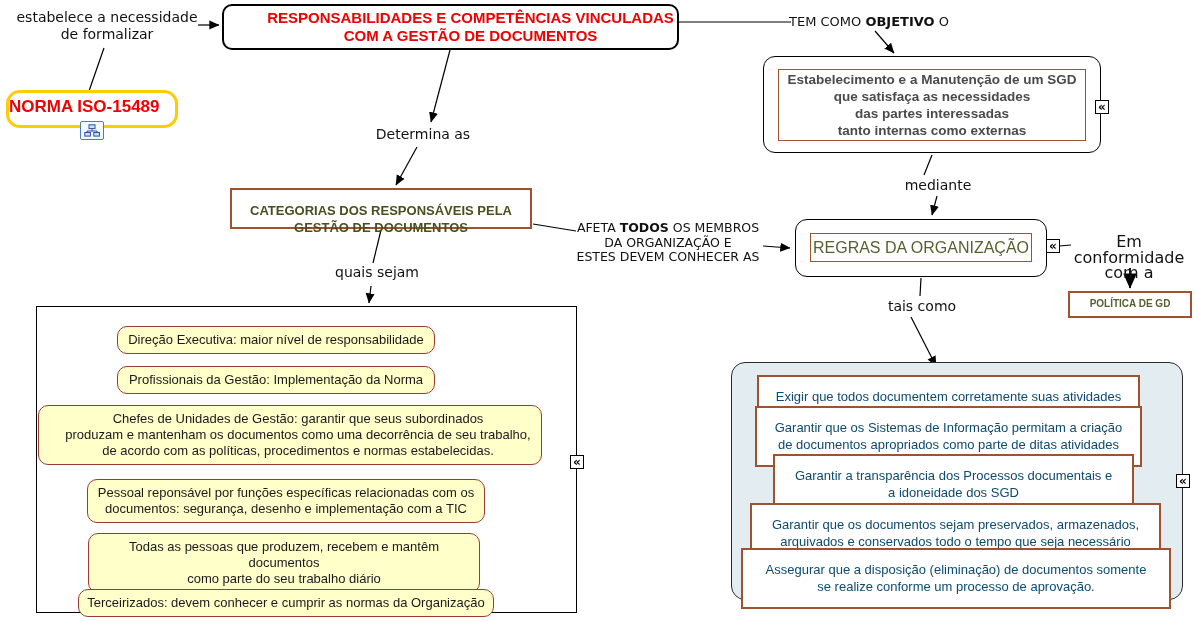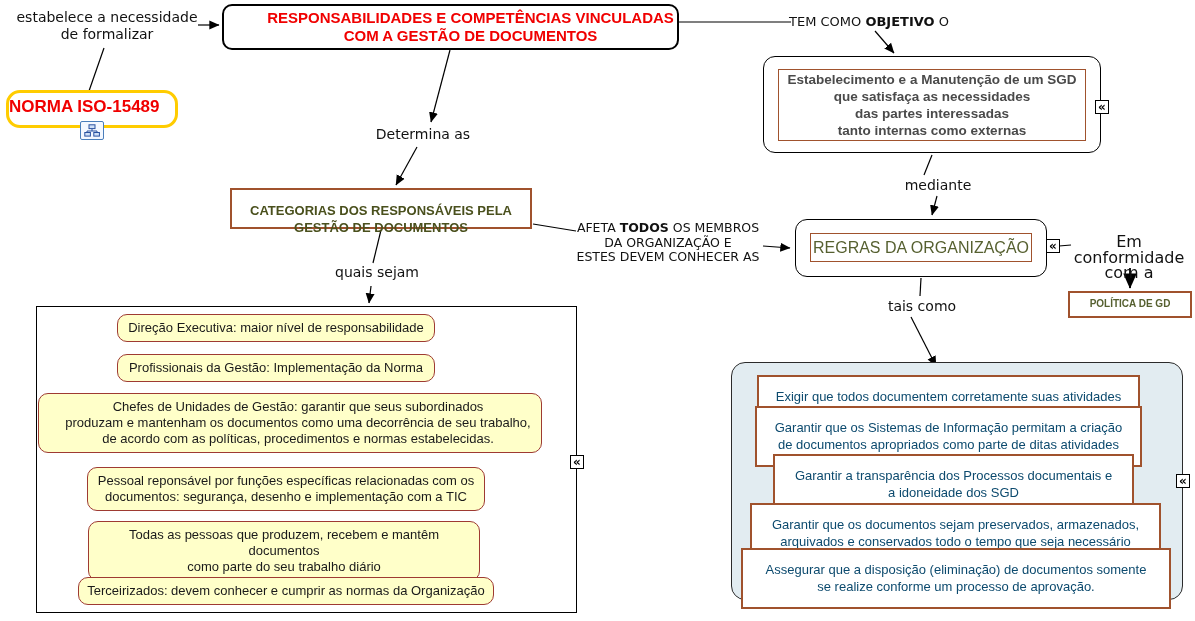--- a/index.html
+++ b/index.html
@@ -43,21 +43,21 @@
   }
   .politica-box{
     border:2.5px solid #a0522d;text-align:center;font-weight:bold;
     font-size:10px;line-height:20px;color:#566030;padding-top:1px;
   }
   .panel-left{border:1.5px solid #000;background:#fff;}
   .panel-right{border:1px solid #2b2b2b;border-radius:14px;background:#e2ecf1;}
   .yellow-item{
     position:absolute;box-sizing:border-box;z-index:2;background:#ffffc9;
     border:1.5px solid #9e3a32;border-radius:10px;color:#1a1a1a;
-    font-size:13px;line-height:16px;text-align:center;white-space:pre-line;padding:5px 4px;
+    font-size:13px;line-height:16px;text-align:center;white-space:pre-line;padding:5px 4px;margin-top:12px;
   }
   .rule-item{
     position:absolute;box-sizing:border-box;z-index:2;background:#ffffff;
     border:2px solid #a0522d;color:#0c4a6e;
     font-size:13px;line-height:16.5px;text-align:center;white-space:pre-line;padding:12px 4px;
   }
   .collapse{
     position:absolute;z-index:3;width:14px;height:14px;box-sizing:border-box;
     border:1px solid #000;background:#fff;text-align:center;
     font:bold 12px/12px "DejaVu Sans",sans-serif;color:#000;

